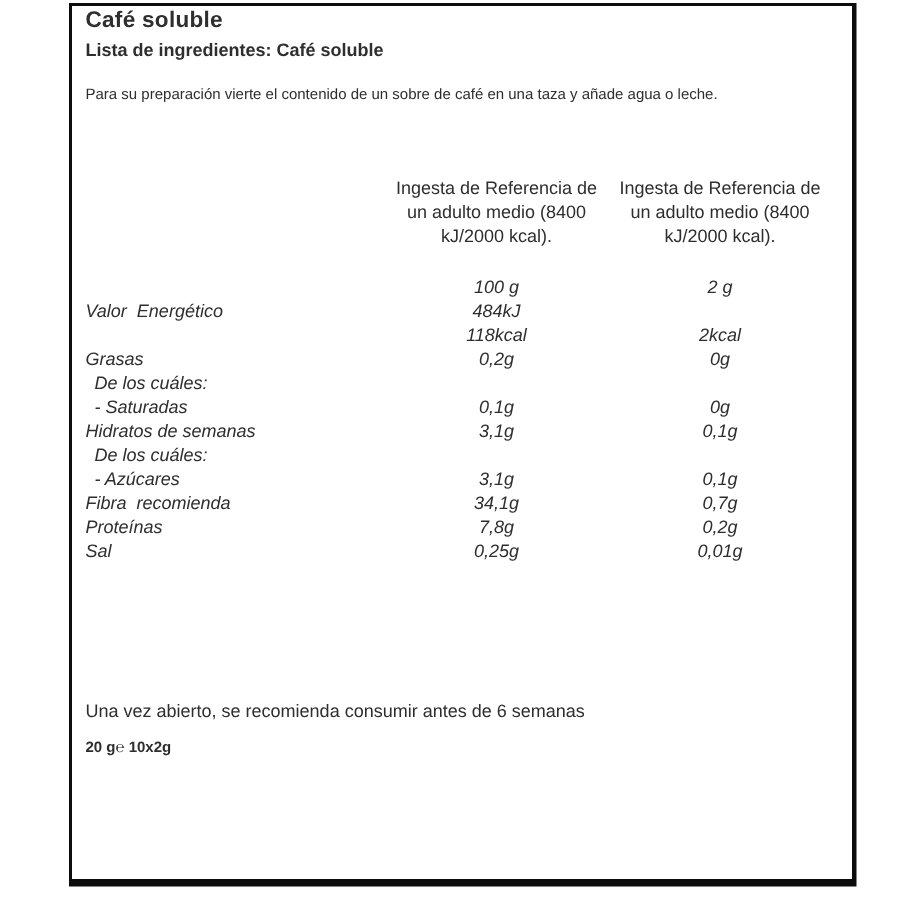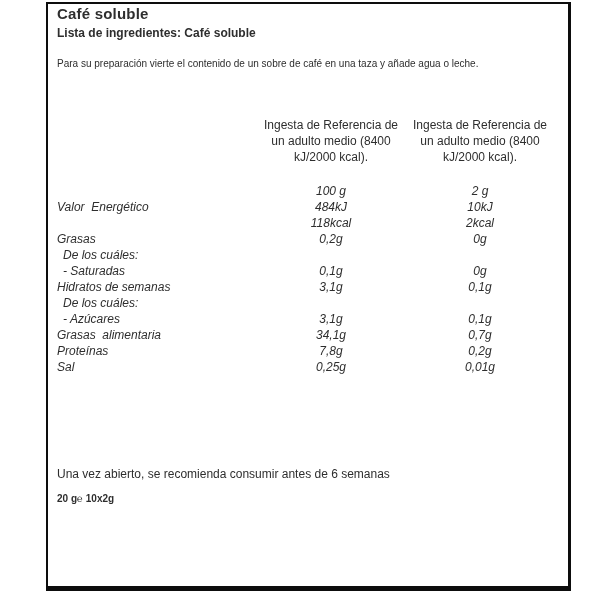--- a/index.html
+++ b/index.html
@@ -116,21 +116,20 @@
 
     <div class="nutri-rows">
       <div class="nrow">
         <div class="cell lbl"></div>
         <div class="cell c1">100 g</div>
         <div class="cell c2">2 g</div>
       </div>
       <div class="nrow">
         <div class="cell lbl">Valor  Energético</div>
         <div class="cell c1">484kJ</div>
-        <div class="cell c2">10kJ</div>
       </div>
       <div class="nrow">
         <div class="cell lbl"></div>
         <div class="cell c1">118kcal</div>
         <div class="cell c2">2kcal</div>
       </div>
       <div class="nrow">
         <div class="cell lbl">Grasas</div>
         <div class="cell c1">0,2g</div>
         <div class="cell c2">0g</div>
@@ -154,21 +153,21 @@
         <div class="cell lbl ind">De los cuáles:</div>
         <div class="cell c1"></div>
         <div class="cell c2"></div>
       </div>
       <div class="nrow">
         <div class="cell lbl ind">- Azúcares</div>
         <div class="cell c1">3,1g</div>
         <div class="cell c2">0,1g</div>
       </div>
       <div class="nrow">
-        <div class="cell lbl">Grasas  alimentaria</div>
+        <div class="cell lbl">Fibra  recomienda</div>
         <div class="cell c1">34,1g</div>
         <div class="cell c2">0,7g</div>
       </div>
       <div class="nrow">
         <div class="cell lbl">Proteínas</div>
         <div class="cell c1">7,8g</div>
         <div class="cell c2">0,2g</div>
       </div>
       <div class="nrow">
         <div class="cell lbl">Sal</div>

